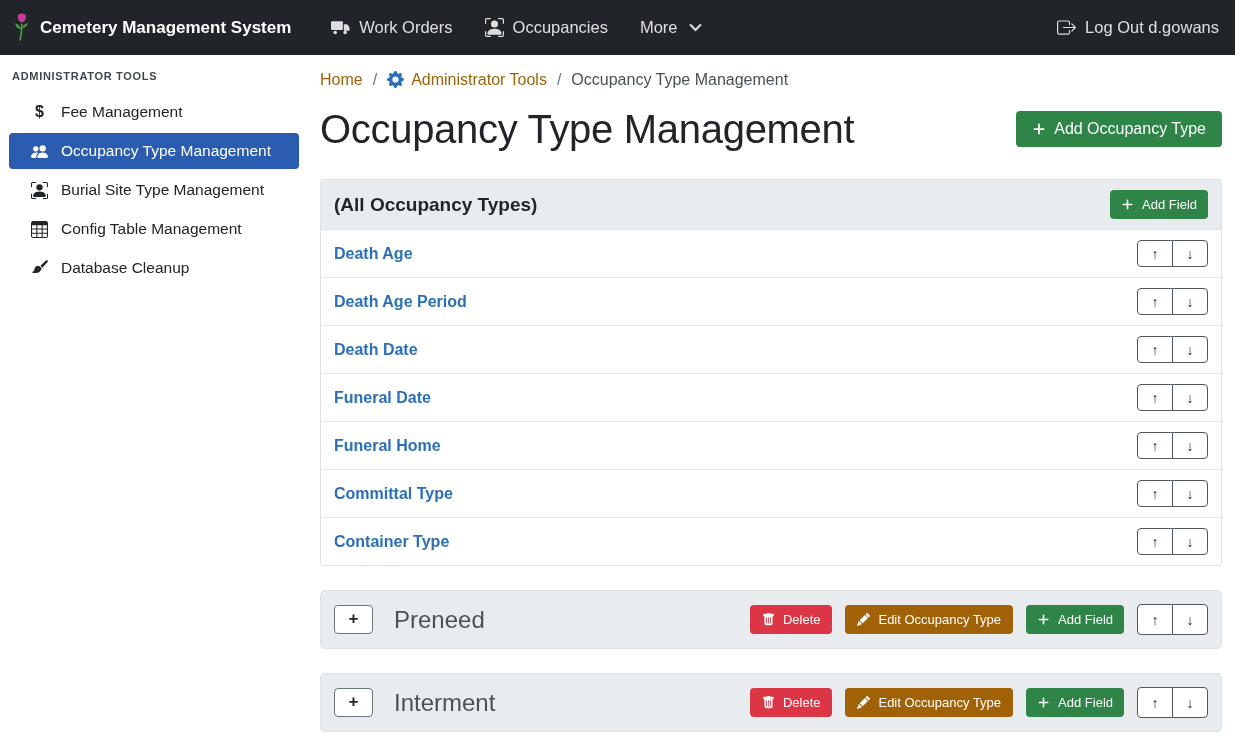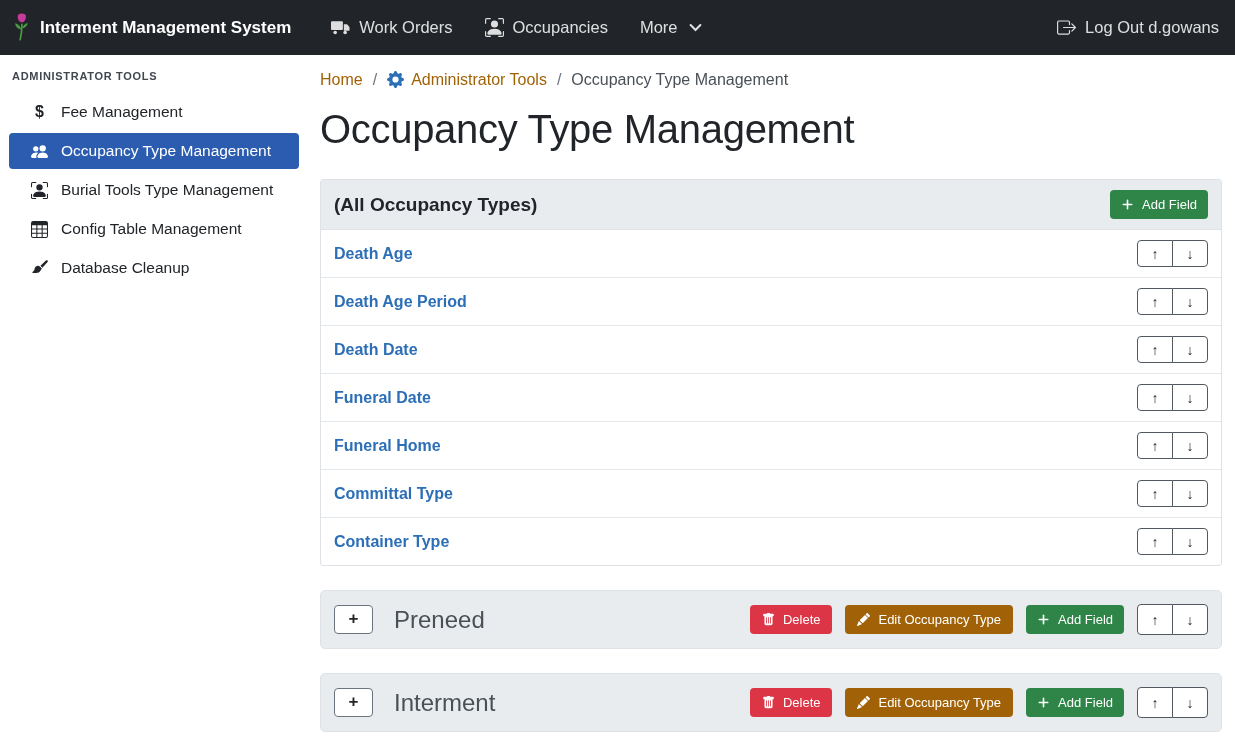--- a/index.html
+++ b/index.html
@@ -115,21 +115,21 @@
 <header class="navbar">
   <div class="nav-left">
     <span class="logo">
       <svg width="19" height="29" viewBox="0 0 20 30">
         <path d="M10.5 11 C10.5 18 9.5 24 8.5 28.5" stroke="#4a9b43" stroke-width="1.8" fill="none"></path>
         <path d="M9.6 17 C6 16.4 3.6 13.8 3.2 10.4 C6.8 11.2 9 13.6 9.6 17Z" fill="#4a9b43"></path>
         <path d="M10.8 16 C14 15.4 16.2 13.2 16.6 10.2 C13.4 10.9 11.4 13 10.8 16Z" fill="#4a9b43"></path>
         <path d="M6 3.2 C6 1.2 8 0.2 10.4 0.2 C12.8 0.2 14.8 1.3 14.7 3.3 C14.6 6.8 12.8 9.6 10.3 9.6 C7.8 9.6 6 6.8 6 3.2Z" fill="#c73c9a"></path>
       </svg>
     </span>
-    <span class="brand">Interment Management System</span>
+    <span class="brand">Cemetery Management System</span>
     <nav class="nav-links">
       <a class="nav-item">
         <span class="nav-ic">
           <svg viewBox="0 0 20 15" fill="currentColor">
             <rect x="0" y="1" width="12.5" height="9" rx="1"></rect>
             <path d="M13.5 4h2.9c.4 0 .9.2 1.1.6l1.6 2.1c.2.3.4.6.4 1V10a1 1 0 0 1-1 1h-5V4z"></path>
             <circle cx="4.4" cy="12.8" r="1.9"></circle>
               <circle cx="14.9" cy="12.8" r="1.9"></circle>
           </svg>
         </span>
@@ -188,21 +188,21 @@
       <span>Occupancy Type Management</span>
     </a>
 
     <a class="side-item">
       <span class="side-ic">
         <svg viewBox="0 0 16 16" fill="currentColor">
           <path d="M1.5 1a.5.5 0 0 0-.5.5v3a.5.5 0 0 1-1 0v-3A1.5 1.5 0 0 1 1.5 0h3a.5.5 0 0 1 0 1h-3zM11 .5a.5.5 0 0 1 .5-.5h3A1.5 1.5 0 0 1 16 1.5v3a.5.5 0 0 1-1 0v-3a.5.5 0 0 0-.5-.5h-3a.5.5 0 0 1-.5-.5zM.5 11a.5.5 0 0 1 .5.5v3a.5.5 0 0 0 .5.5h3a.5.5 0 0 1 0 1h-3A1.5 1.5 0 0 1 0 14.5v-3a.5.5 0 0 1 .5-.5zm15 0a.5.5 0 0 1 .5.5v3a1.5 1.5 0 0 1-1.5 1.5h-3a.5.5 0 0 1 0-1h3a.5.5 0 0 0 .5-.5v-3a.5.5 0 0 1 .5-.5z"></path>
           <path d="M3 14s-1 0-1-1 1-4 6-4 6 3 6 4-1 1-1 1H3zm8-9a3 3 0 1 1-6 0 3 3 0 0 1 6 0z"></path>
         </svg>
       </span>
-      <span>Burial Tools Type Management</span>
+      <span>Burial Site Type Management</span>
     </a>
 
     <a class="side-item">
       <span class="side-ic">
         <svg viewBox="0 0 16 16" fill="currentColor">
           <path d="M0 2a2 2 0 0 1 2-2h12a2 2 0 0 1 2 2v12a2 2 0 0 1-2 2H2a2 2 0 0 1-2-2V2zm15 2h-4v3h4V4zm0 4h-4v3h4V8zm0 4h-4v3h3a1 1 0 0 0 1-1v-2zm-5 3v-3H6v3h4zm-5 0v-3H1v2a1 1 0 0 0 1 1h3zm-4-4h4V8H1v3zm0-4h4V4H1v3zm5-3v3h4V4H6zm4 4H6v3h4V8z"></path>
         </svg>
       </span>
       <span>Config Table Management</span>
     </a>
@@ -232,20 +232,28 @@
           </svg>
         </span>
         <span>Administrator Tools</span>
       </a>
       <span class="crumb-sep">/</span>
       <span class="crumb-current">Occupancy Type Management</span>
     </nav>
 
     <div class="title-row">
       <h1 class="page-title">Occupancy Type Management</h1>
+      <button class="btn btn-add-type">
+        <span class="plus-ic">
+          <svg viewBox="0 0 16 16" fill="currentColor">
+              <path d="M8 1.8a1 1 0 0 1 1 1V7h4.2a1 1 0 1 1 0 2H9v4.2a1 1 0 1 1-2 0V9H2.8a1 1 0 1 1 0-2H7V2.8a1 1 0 0 1 1-1z"></path>
+            </svg>
+        </span>
+        <span>Add Occupancy Type</span>
+      </button>
     </div>
 
     <section class="card">
       <div class="card-header">
         <span class="card-title">(All Occupancy Types)</span>
         <button class="btn btn-sm-green">
           <span class="b-ic">
             <svg viewBox="0 0 16 16" fill="currentColor">
                 <path d="M8 1.8a1 1 0 0 1 1 1V7h4.2a1 1 0 1 1 0 2H9v4.2a1 1 0 1 1-2 0V9H2.8a1 1 0 1 1 0-2H7V2.8a1 1 0 0 1 1-1z"></path>
               </svg>

